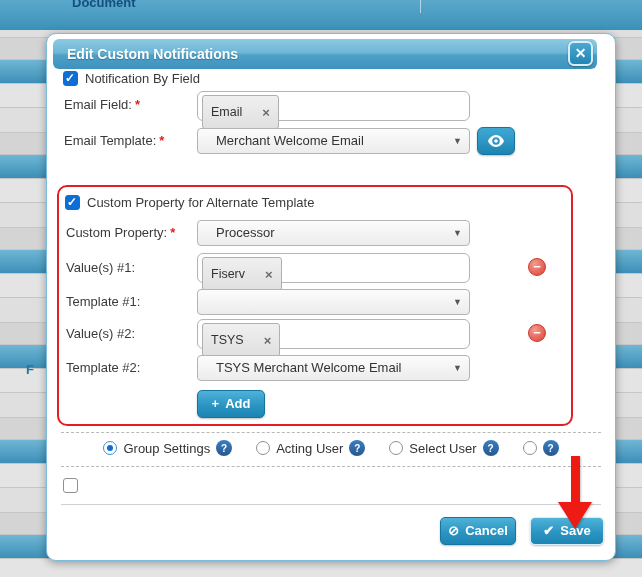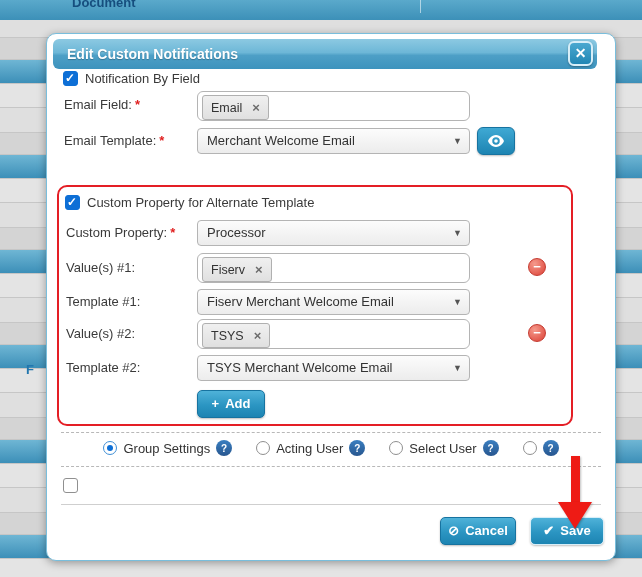--- a/index.html
+++ b/index.html
@@ -8,21 +8,21 @@
 
   
   .bg-stripes { position:absolute; left:0; top:13px; right:0; bottom:0; z-index:0;
     background:repeating-linear-gradient(180deg,
       #dfdfdf 0px, #dfdfdf 24px, #c6c6c6 24px, #c6c6c6 25px,
       #d4d4d4 25px, #d4d4d4 46px, #c6c6c6 46px, #c6c6c6 47px,
       #6fb6d4 47px, #3c8fb8 70px, #c6c6c6 70px, #c6c6c6 71px,
       #e4e4e4 71px, #e4e4e4 94px, #c6c6c6 94px, #c6c6c6 95px); }
   .bg-letter { position:absolute; left:26px; top:362px; z-index:1; color:#2176ae; font-weight:bold; font-size:13px; }
 
-  .topbar { position:absolute; left:0; top:0; right:0; height:20px; z-index:2; overflow:hidden;
+  .topbar { position:absolute; left:0; top:0; right:0; height:30px; z-index:2; overflow:hidden;
     background:linear-gradient(180deg,#5aa9cb,#3c90b8); }
   .topbar-label { position:absolute; left:72px; top:-5px; font-size:13px; font-weight:bold; color:#164e7e; }
   .topbar-divider { position:absolute; left:420px; top:0; width:1px; height:13px; background:rgba(255,255,255,0.55); }
 
   
   .modal { position:absolute; left:46px; top:33px; width:570px; height:528px; z-index:5;
     background:#ffffff; border:1px solid #79bedc; border-radius:10px;
     box-shadow:0 2px 8px rgba(0,0,0,0.35); }
   .mheader { position:absolute; left:6px; right:18px; top:5px; height:30px; border-radius:6px;
     background:linear-gradient(180deg,#8cc9e2 0%,#6db7d7 45%,#4d9fc6 55%,#3d93bd 100%); }
@@ -37,27 +37,27 @@
   .req { color:#e02020; font-weight:bold; margin-left:3px; }
 
   .cb { display:inline-block; width:15px; height:15px; border-radius:3px; vertical-align:middle;
     background:#fff; border:1px solid #909090; position:relative; cursor:pointer; }
   .cb.checked { background:#0d6fd6; border-color:#0d6fd6; }
   .cb .cbmark { position:absolute; left:1px; top:-1px; color:#fff; font-size:12px; font-weight:bold; }
   .cbrow { position:absolute; font-size:13px; color:#3a3a3a; }
   .cbrow .cblabel { margin-left:7px; vertical-align:middle; }
 
   .tagbox { position:absolute; background:#fff; border:1px solid #b4b4b4; border-radius:6px; height:30px; padding:3px 4px; }
-  .tag { display:inline-flex; align-items:center; gap:10px; height:25px; padding:0 8px;
+  .tag { display:inline-flex; align-items:center; gap:20px; height:34px; padding:0 8px;
     background:linear-gradient(180deg,#f0f0f0,#e0e0e0); border:1px solid #b0b0b0; border-radius:3px;
     font-size:12.5px; color:#333; }
   .tagx { color:#6b6b6b; font-weight:bold; font-size:13px; cursor:pointer; }
 
   .select { position:absolute; height:26px; background:linear-gradient(180deg,#fcfcfc,#ececec);
-    border:1px solid #b4b4b4; border-radius:4px; font-size:13px; color:#333; padding:4px 20px 0 9px; cursor:pointer; }
+    border:1px solid #b4b4b4; border-radius:4px; font-size:13px; color:#333; padding:4px 20px 0 18px; cursor:pointer; }
   .select .arrow { position:absolute; right:7px; top:7px; font-size:9px; color:#555; }
 
   .btn { position:absolute; border-radius:5px; border:1px solid #1773a0; color:#fff; font-size:13px; font-weight:bold;
     background:linear-gradient(180deg,#4fb2d9 0%,#2b95c2 55%,#1d84b2 100%);
     text-align:center; cursor:pointer; box-shadow:0 1px 2px rgba(0,0,0,0.25); }
   .btn .bicon { margin-right:6px; }
 
   .eyebtn { position:absolute; width:38px; height:28px; border-radius:6px; border:1px solid #1773a0;
     background:linear-gradient(180deg,#3fa9d4,#1d84b2); cursor:pointer; display:flex; align-items:center; justify-content:center;
     box-shadow:0 1px 2px rgba(0,0,0,0.25); }
@@ -159,21 +159,20 @@
       <div class="tagbox" style="left:138px; top:66px; width:273px;">
         <span class="tag">
           <span>Fiserv</span>
           <span class="tagx">×</span>
         </span>
       </div>
       <div class="minus" style="left:469px; top:71px;"><span>−</span></div>
 
       <div class="lbl" style="left:7px; top:107px;">Template #1:</div>
       <div class="select" style="left:138px; top:102px; width:273px;">
-        <span>Fiserv Merchant Welcome Email</span>
         <span class="arrow">▼</span>
       </div>
 
       <div class="lbl" style="left:7px; top:139px;">Value(s) #2:</div>
       <div class="tagbox" style="left:138px; top:132px; width:273px;">
         <span class="tag">
           <span>TSYS</span>
           <span class="tagx">×</span>
         </span>
       </div>

